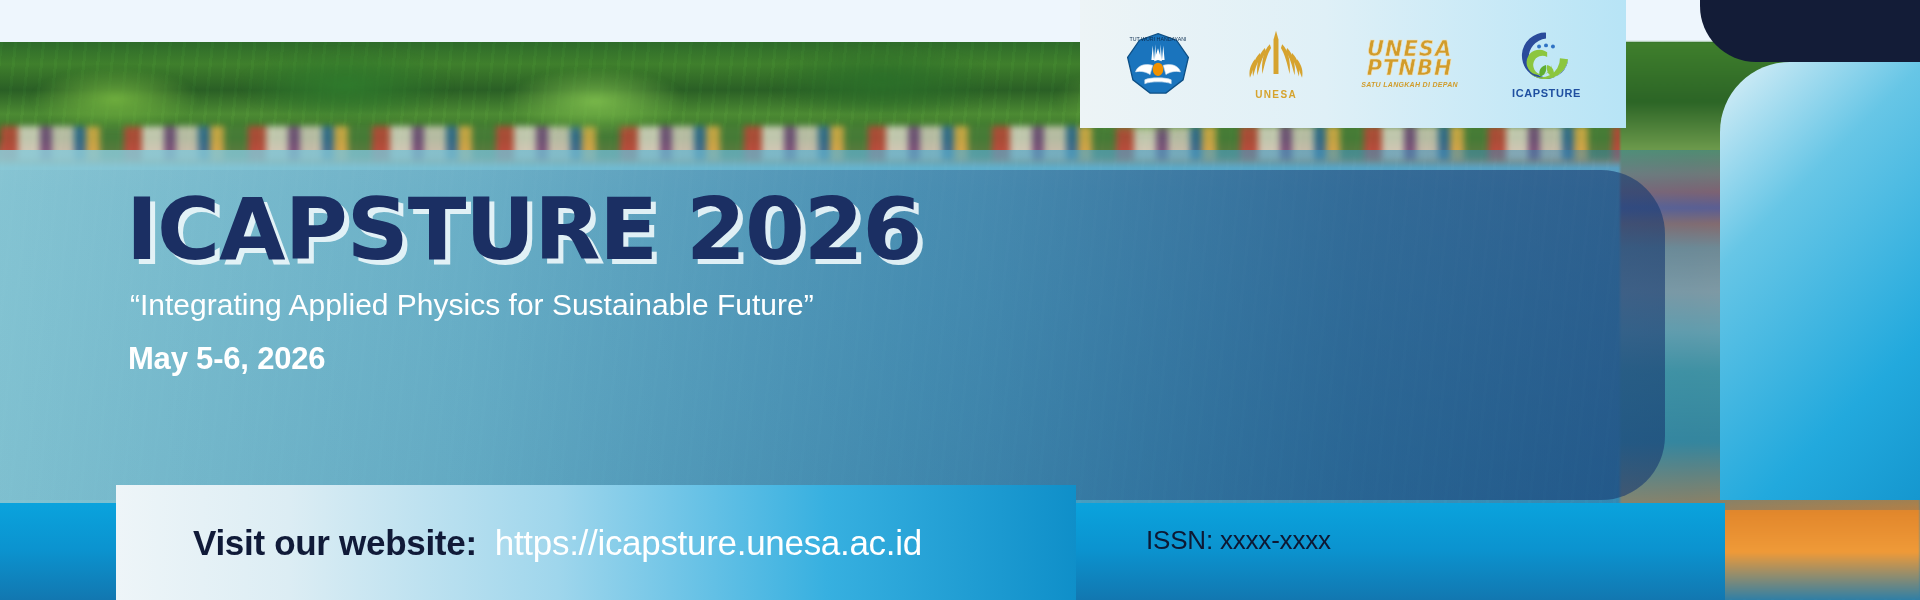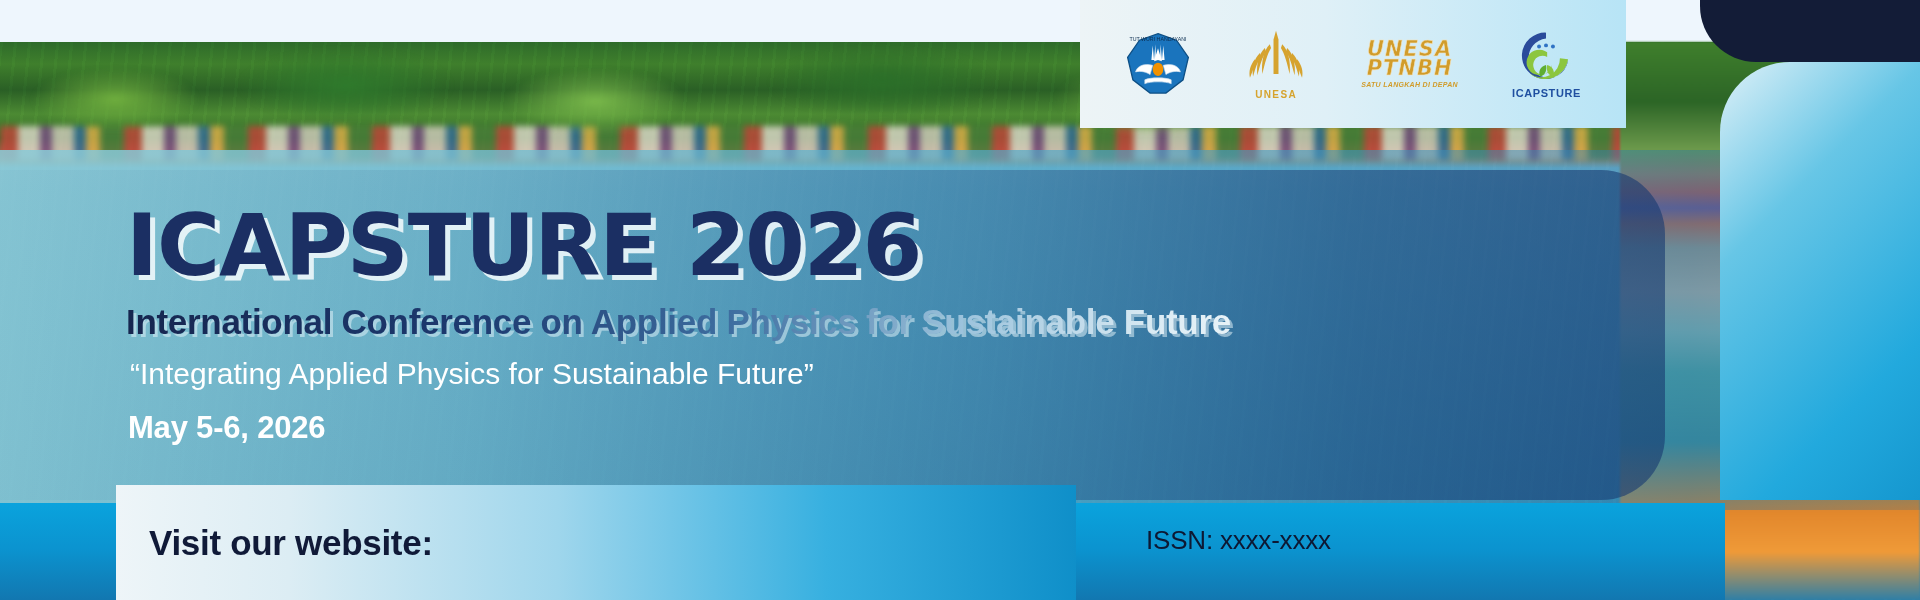--- a/index.html
+++ b/index.html
@@ -207,21 +207,21 @@
     font-weight: bold;
     font-style: italic;
     letter-spacing: 0.3px;
     color: #d19c2b;
     margin-top: 3px;
   }
 
   
   .text-block {
     position: absolute;
-    left: 126px; top: 202px;
+    left: 126px; top: 186px;
     z-index: 10;
     width: 1440px;
   }
 
   .main-title {
     font-family: "DejaVu Sans", sans-serif;
     font-size: 86px;
     font-weight: bold;
     letter-spacing: -1px;
     color: #1b2f63;
@@ -292,21 +292,21 @@
 
   .website-panel {
     position: absolute;
     left: 116px; top: 485px;
     width: 960px; height: 115px;
     z-index: 11;
     background: linear-gradient(to right,
       #eef5f8 0%, #dcedf4 18%, #9fd6ec 46%, #37b0e0 74%, #0f8fc9 100%);
     display: flex;
     align-items: center;
-    padding-left: 33px;
+    padding-left: 77px;
     box-sizing: border-box;
     gap: 18px;
     text-align: center;
   }
   .visit-label {
     font-size: 35px;
     font-weight: bold;
     color: #101a38;
     letter-spacing: -0.3px;
   }
@@ -382,27 +382,27 @@
         <path d="M50 62 C40 64 36 74 40 82 C48 80 52 72 50 62 Z" fill="#5fae33"></path>
         <path d="M52 62 C62 64 66 74 62 82 C54 80 50 72 52 62 Z" fill="#8cc63f"></path>
       </svg>
       <div class="logo-caption icap">ICAPSTURE</div>
     </div>
 
   </div>
 
   <div class="text-block">
     <h1 class="main-title">ICAPSTURE 2026</h1>
-    <div class="subtitle">International Conference on Applied Physics for Sustainable Future</div>
     <div class="quote">“Integrating Applied Physics for Sustainable Future”</div>
     <div class="datebar">
       <span class="date-text">May 5-6, 2026</span>
     </div>
   </div>
 
   <div class="issn-bar"></div>
   <div class="issn-text">ISSN: xxxx-xxxx</div>
 
   <div class="website-panel">
     <span class="visit-label">Visit our website:</span>
+    <a class="visit-url" href="#" style="text-decoration:none;">https://icapsture.unesa.ac.id</a>
   </div>
 
 </div>
 
 </body></html>

